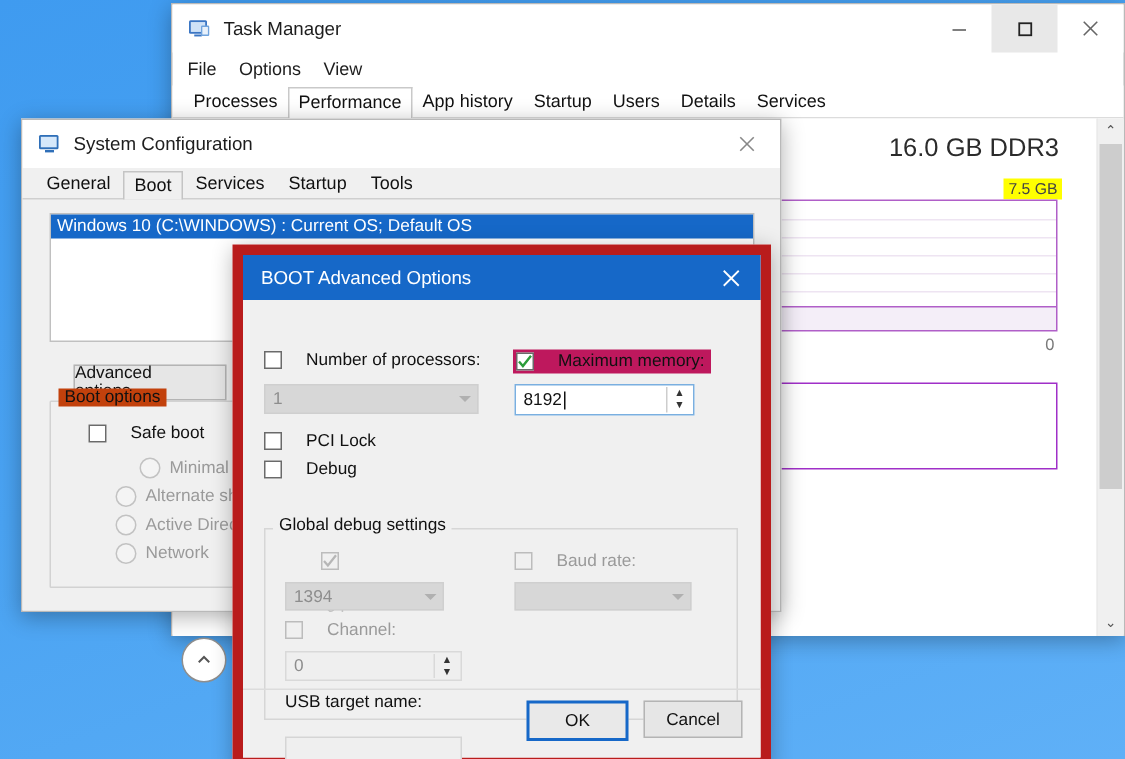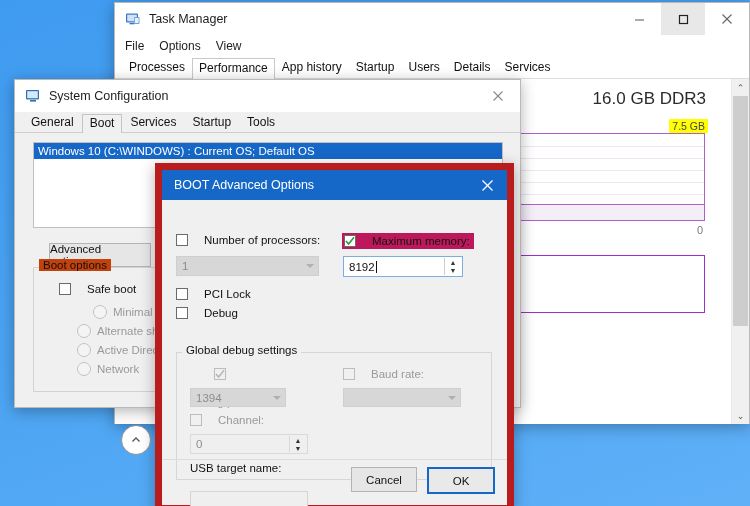--- a/index.html
+++ b/index.html
@@ -344,21 +344,21 @@
       <div class="gtitle">Global debug settings</div>
 
       <div class="chk-row" style="left:14px;top:16px;color:#9a9a9a;flex-direction:column;">
         <span class="cbx dim" style="position:relative;">
           <svg width="12" height="12" viewBox="0 0 12 12" style="position:absolute;left:-1px;top:-1px;">
             <polyline points="2,6 4.6,9 10,2.2" fill="none" stroke="#b6b6b6" stroke-width="1.5"></polyline>
           </svg>
         </span>
         <span>Debug port:</span>
       </div>
-      <div class="txtbox dim" style="position:absolute;left:14px;top:36px;width:96px;height:19px;">
+      <div class="txtbox dim" style="position:absolute;left:14px;top:36px;width:106px;height:19px;">
         <span>1394</span>
         <span class="combo-arrow"></span>
       </div>
 
       <div class="chk-row" style="left:167px;top:16px;color:#9a9a9a;">
         <span class="cbx dim"></span>
         <span>Baud rate:</span>
       </div>
       <div class="txtbox dim" style="position:absolute;left:167px;top:36px;width:118px;height:19px;">
         <span></span>
@@ -380,17 +380,17 @@
       <div class="ba-lbl" style="position:absolute;left:14px;top:110px;">USB target name:</div>
     </div>
 
     <div class="txtbox plain" style="position:absolute;left:28px;top:291px;width:118px;height:21px;">
       <span></span>
     </div>
 
     <div class="sep"></div>
 
     <div class="btnrow">
+      <div class="btn def">OK</div>
       <div class="btn">Cancel</div>
-      <div class="btn def">OK</div>
     </div>
   </div>
 </div>
 
 </body></html>

